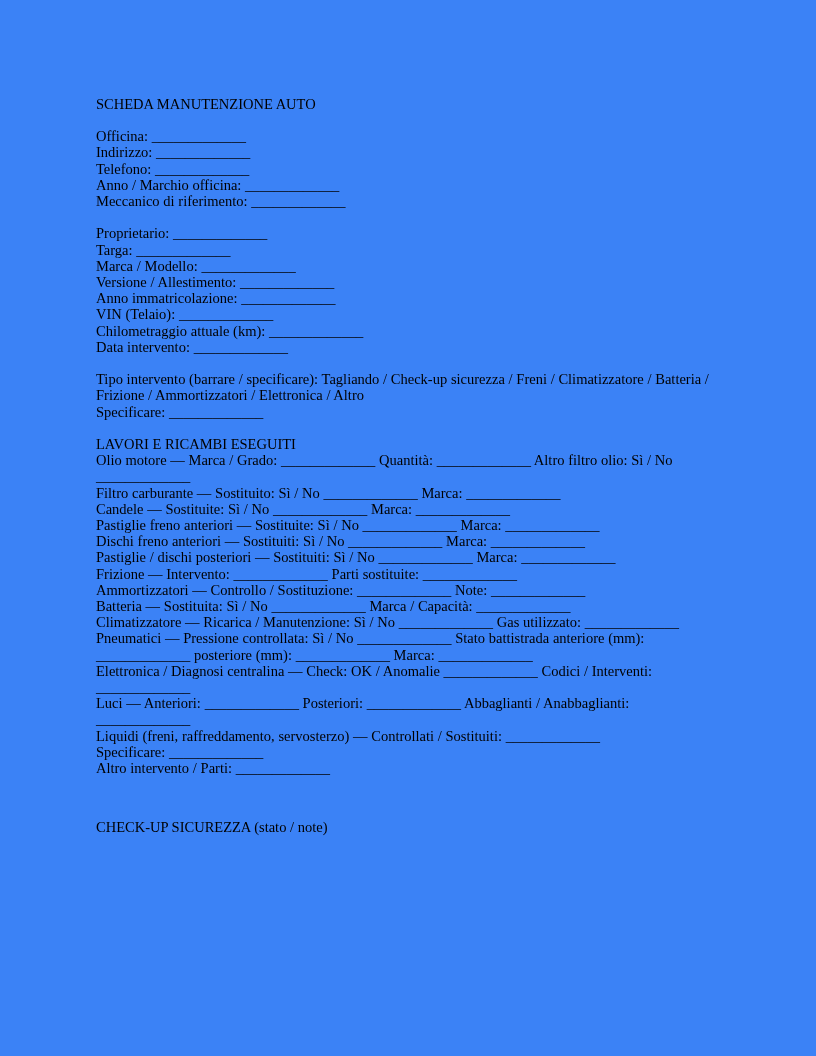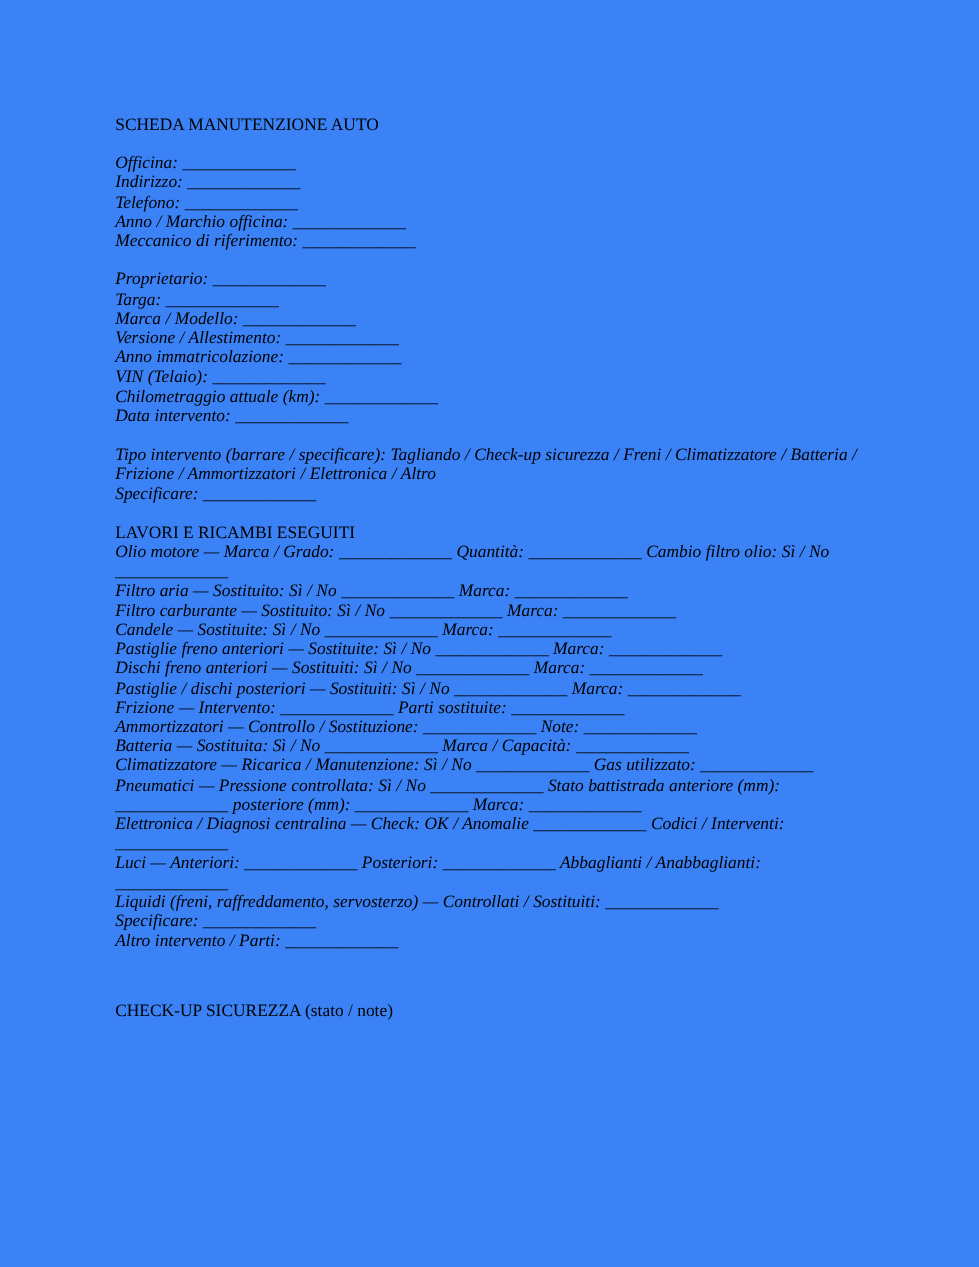--- a/index.html
+++ b/index.html
@@ -34,21 +34,20 @@
   .block:last-child {
     margin-bottom: 0;
     margin-top: 43px;
   }
   .line {
     font-size: 14.5px;
     line-height: 16.2px;
     margin: 0;
     text-align: left;
     word-spacing: 0.1px;
-    font-style: italic;
   }
   .section-head {
     font-size: 14.5px;
     line-height: 16.2px;
     margin: 0;
     font-family: Liberation Serif, serif;
   }
 </style>
 </head>
 <body>
@@ -76,22 +75,21 @@
     <div class="line">Data intervento: _____________</div>
   </div>
 
   <div class="block">
     <div class="line">Tipo intervento (barrare / specificare): Tagliando / Check-up sicurezza / Freni / Climatizzatore / Batteria / Frizione / Ammortizzatori / Elettronica / Altro</div>
     <div class="line">Specificare: _____________</div>
   </div>
 
   <div class="block">
     <div class="section-head">LAVORI E RICAMBI ESEGUITI</div>
-    <div class="line">Olio motore — Marca / Grado: _____________ Quantità: _____________ Cambio filtro olio: Sì / No _____________</div>
-    <div class="line">Filtro aria — Sostituito: Sì / No _____________ Marca: _____________</div>
+    <div class="line">Olio motore — Marca / Grado: _____________ Quantità: _____________ Altro filtro olio: Sì / No _____________</div>
     <div class="line">Filtro carburante — Sostituito: Sì / No _____________ Marca: _____________</div>
     <div class="line">Candele — Sostituite: Sì / No _____________ Marca: _____________</div>
     <div class="line">Pastiglie freno anteriori — Sostituite: Sì / No _____________ Marca: _____________</div>
     <div class="line">Dischi freno anteriori — Sostituiti: Sì / No _____________ Marca: _____________</div>
     <div class="line">Pastiglie / dischi posteriori — Sostituiti: Sì / No _____________ Marca: _____________</div>
     <div class="line">Frizione — Intervento: _____________ Parti sostituite: _____________</div>
     <div class="line">Ammortizzatori — Controllo / Sostituzione: _____________ Note: _____________</div>
     <div class="line">Batteria — Sostituita: Sì / No _____________ Marca / Capacità: _____________</div>
     <div class="line">Climatizzatore — Ricarica / Manutenzione: Sì / No _____________ Gas utilizzato: _____________</div>
     <div class="line">Pneumatici — Pressione controllata: Sì / No _____________ Stato battistrada anteriore (mm): _____________ posteriore (mm): _____________ Marca: _____________</div>

